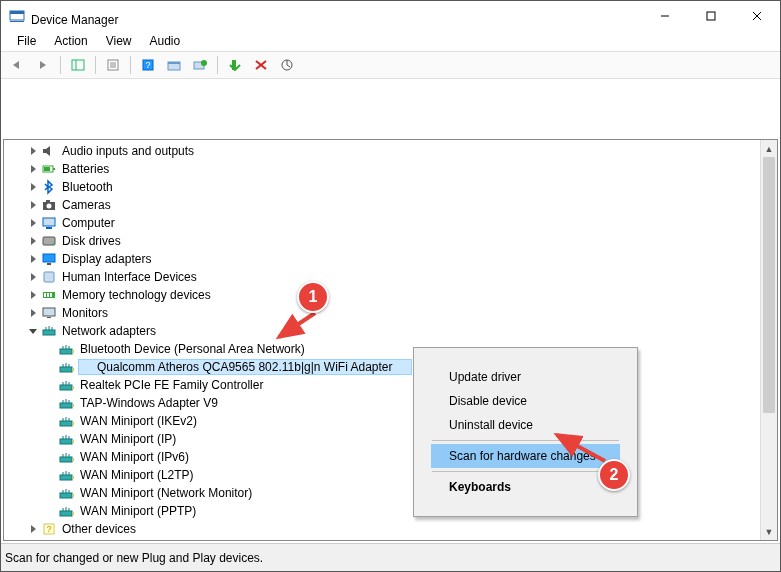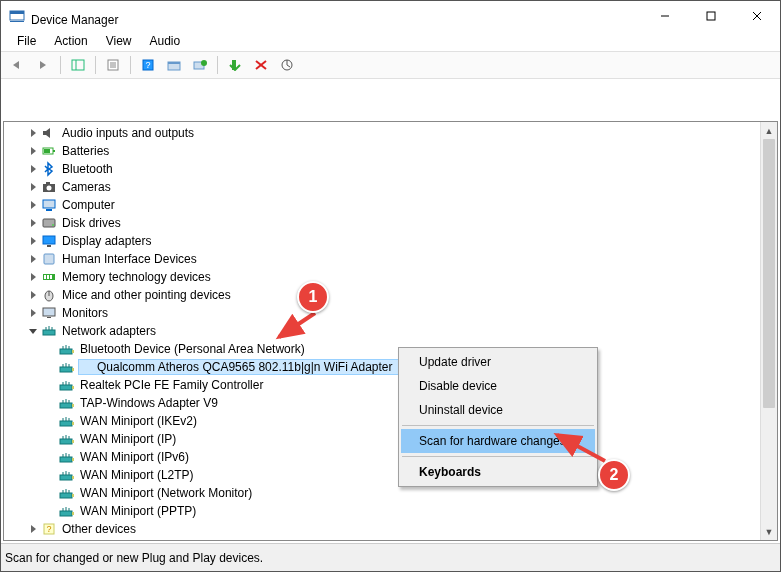--- a/index.html
+++ b/index.html
@@ -120,22 +120,23 @@
     font-size: 12px;
     background: #f0f0f0;
   }
   
   .context-menu {
     position: absolute;
     background: #f0f0f0;
     border: 1px solid #a0a0a0;
     box-shadow: 2px 3px 3px rgba(0,0,0,.25);
     min-width: 200px;
-    padding: 2px;
+    padding: 17px;
     z-index: 50;
+    margin-left: 15px;
   }
   .cm-item { padding: 5px 24px 5px 18px; font-size:12px;}
   .cm-item.highlight { background: #91c9f7; }
   .cm-sep { height:1px; background:#c0c0c0; margin:3px 1px; }
   .cm-item.bold { font-weight: bold; }
   
   .badge {
     position: absolute;
     width: 32px; height: 32px;
     background: #e8413a;
@@ -357,30 +358,20 @@
                 <rect x="6" y="6" width="2" height="4" fill="#fff"></rect>
                 <rect x="9" y="6" width="2" height="4" fill="#fff"></rect>
               </svg>
             </span>
             <span class="node-label">Memory technology devices</span>
           </div>
           <div class="node indent-1">
             <span class="expander ic-chev-r"></span>
             <span class="node-icon">
               <svg width="16" height="16" viewBox="0 0 16 16">
-                <ellipse cx="8" cy="9" rx="4" ry="5" fill="#ddd" stroke="#555"></ellipse>
-                <line x1="8" y1="4" x2="8" y2="9" stroke="#555"></line>
-              </svg>
-            </span>
-            <span class="node-label">Mice and other pointing devices</span>
-          </div>
-          <div class="node indent-1">
-            <span class="expander ic-chev-r"></span>
-            <span class="node-icon">
-              <svg width="16" height="16" viewBox="0 0 16 16">
                 <rect x="2" y="3" width="12" height="8" fill="#cde" stroke="#555"></rect>
                 <rect x="6" y="12" width="4" height="1" fill="#555"></rect>
               </svg>
             </span>
             <span class="node-label">Monitors</span>
           </div>
           <div class="node indent-1">
             <span class="expander ic-chev-d"></span>
             <span class="node-icon">
               <svg width="16" height="16" viewBox="0 0 16 16">

